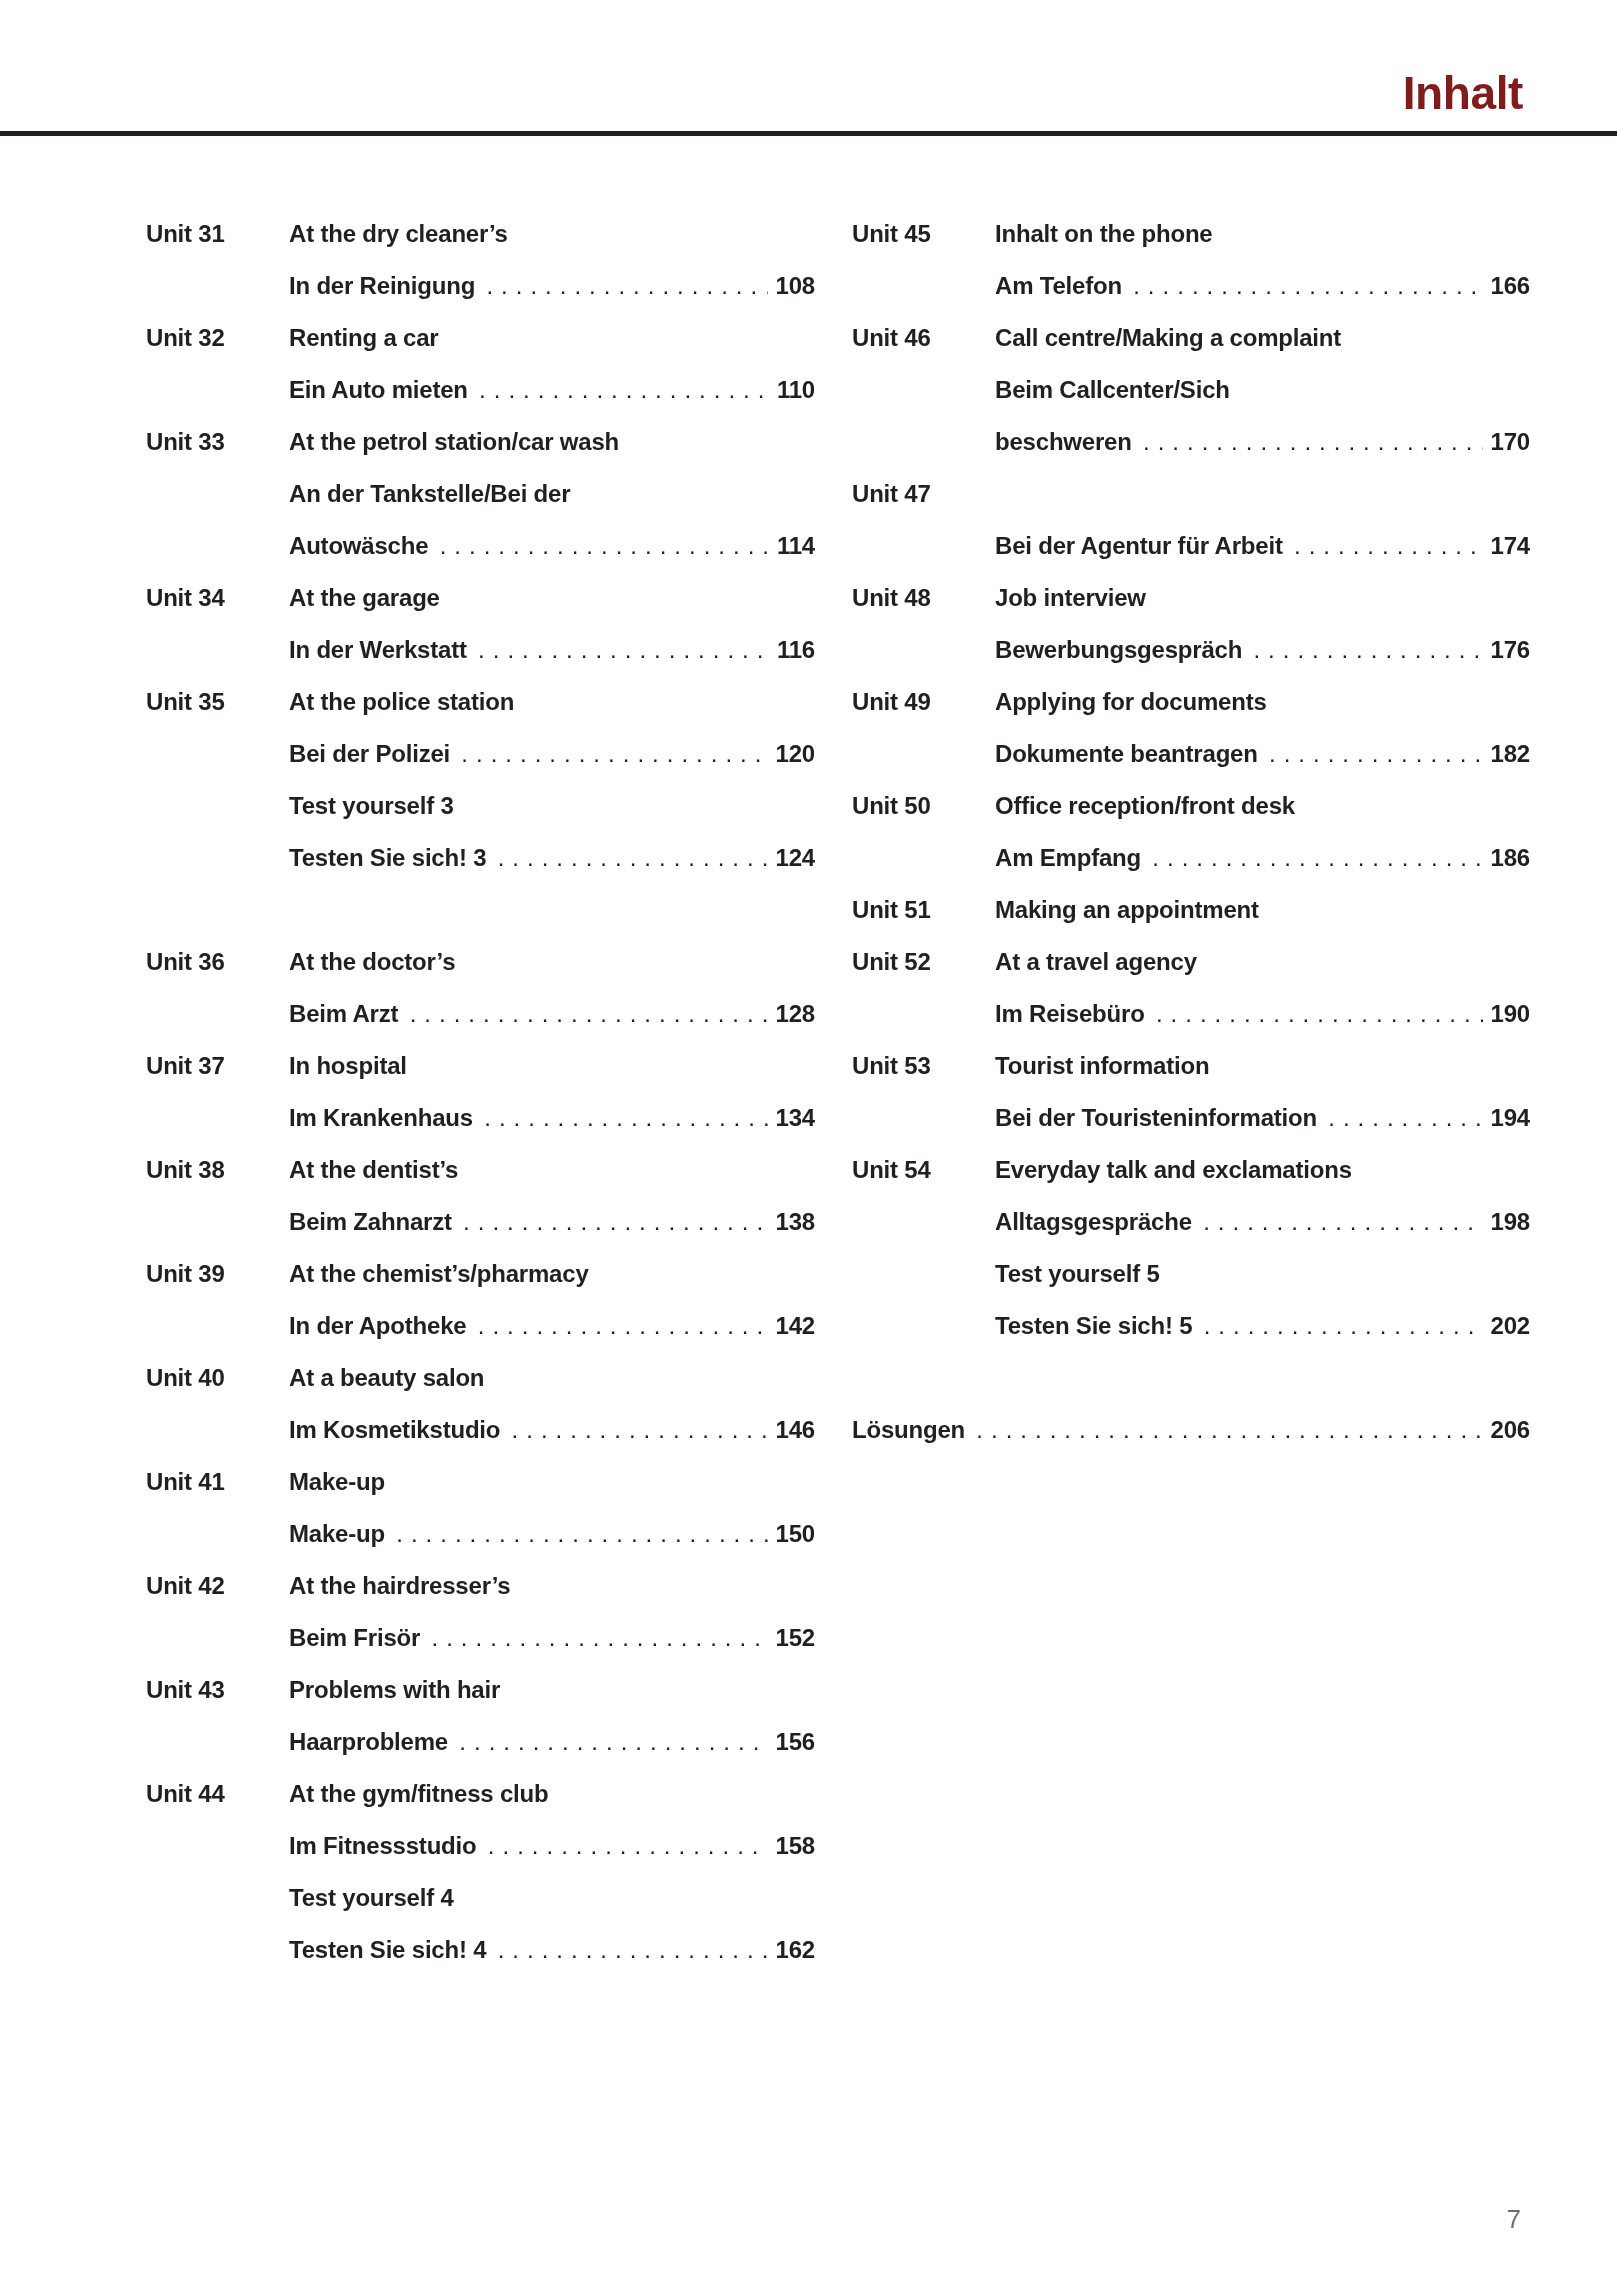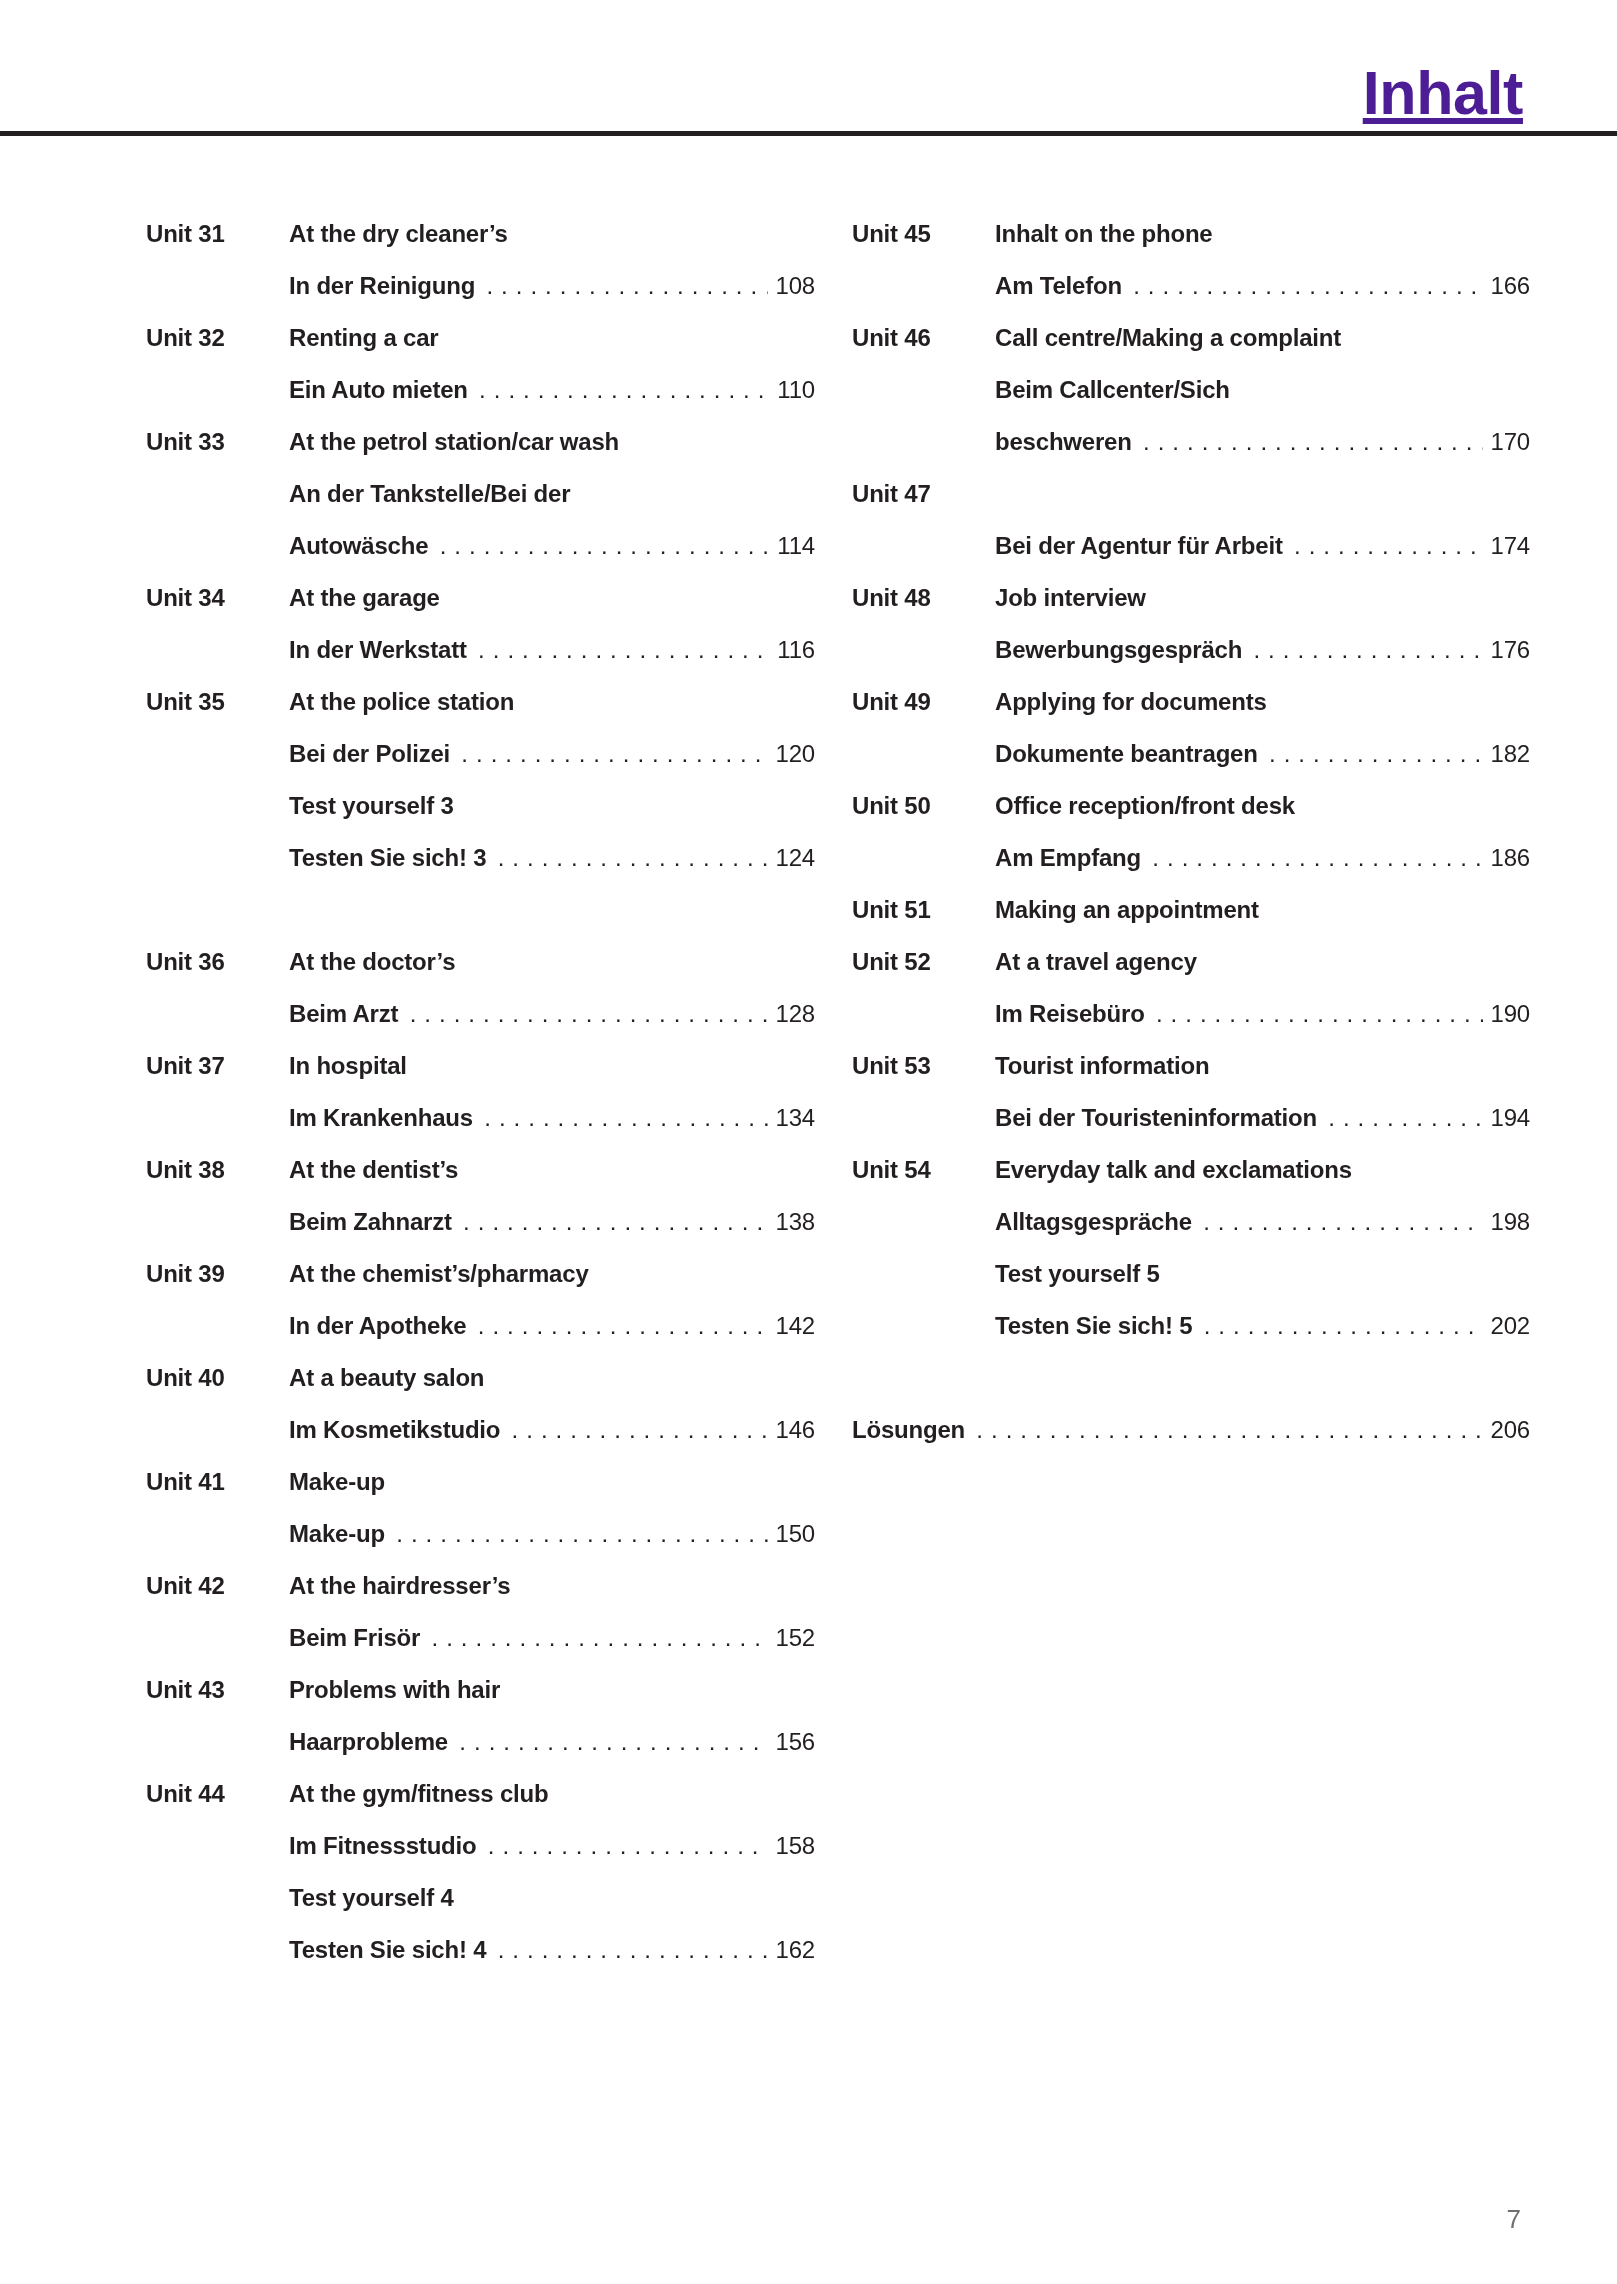--- a/index.html
+++ b/index.html
@@ -14,26 +14,25 @@
     background: #ffffff;
     font-family: "Liberation Sans", sans-serif;
     color: #231f20;
     overflow: hidden;
   }
   .inhalt-title {
     position: absolute;
     top: 68px;
     right: 95px;
     margin: 0;
-    font-size: 61px;
+    font-size: 46px;
     line-height: 50px;
     font-weight: 700;
     letter-spacing: -0.4px;
-    color: #4c1d95;
-    text-decoration: underline;
+    color: #7f1d1d;
   }
   .header-rule {
     position: absolute;
     left: 0;
     top: 131px;
     width: 1618px;
     height: 4.8px;
     background: #231f20;
   }
   .col {
@@ -67,21 +66,21 @@
     margin: 0 8px 0 11.3px;
   }
   .leader::after {
     content: "...................................................................";
     letter-spacing: 8px;
     font-weight: 400;
   }
   .pageref {
     flex: 0 0 auto;
     text-align: center;
-    font-weight: 400;
+    font-weight: 700;
   }
   .folio {
     position: absolute;
     top: 2206px;
     right: 97px;
     font-size: 26px;
     line-height: 26px;
     color: #6e6e6e;
   }
 </style>

